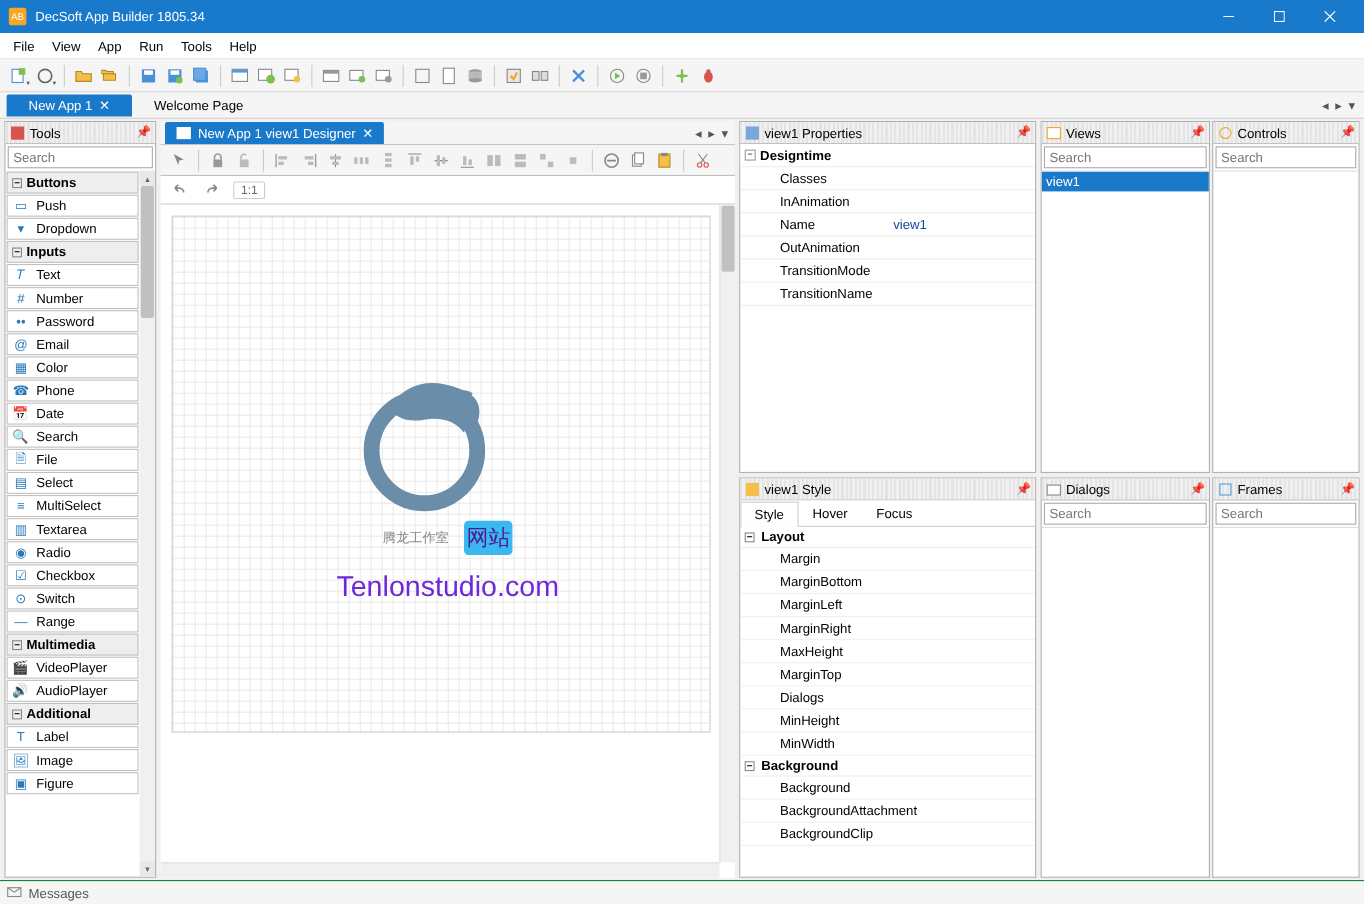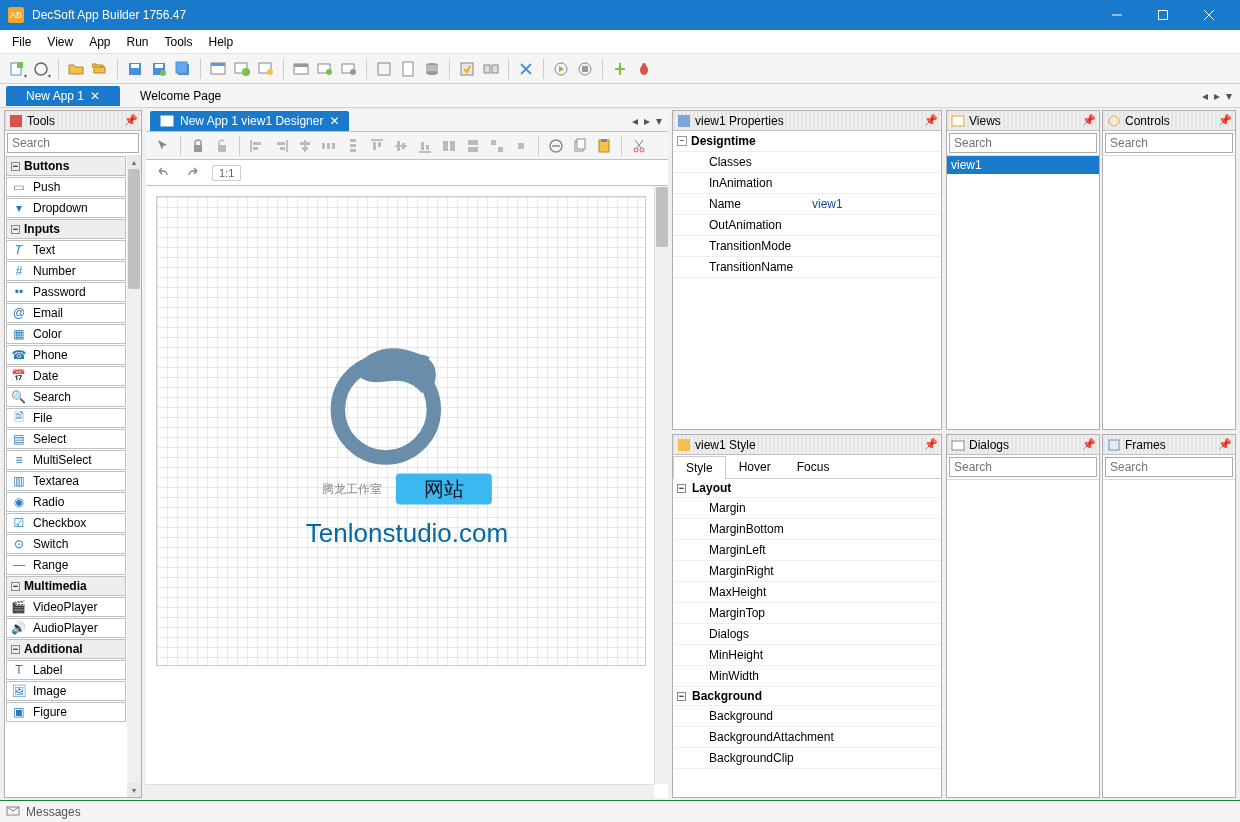--- a/index.html
+++ b/index.html
@@ -53,22 +53,22 @@
 .dtabs { height:22px; background:#f5f5f5; display:flex;align-items:center; border-bottom:1px solid #c0c0c0; padding:0 4px;}
 .dtab { padding:3px 10px; background:#1979ca; color:#fff; display:flex;align-items:center; gap:6px; border-radius:2px 2px 0 0;}
 .dtabs .spacer{flex:1;}
 .dtool { height:28px; background:#f5f5f5; border-bottom:1px solid #c0c0c0; display:flex;align-items:center; padding:0 6px; gap:2px;}
 .dtool2 { height:26px; background:#fff; border-bottom:1px solid #c0c0c0; display:flex;align-items:center; padding:0 6px; gap:8px;}
 .canvas-wrap{flex:1; background:#fff; position:relative; overflow:auto;}
 .canvas { position:absolute; left:10px; top:10px; width:490px; height:470px; background-image: linear-gradient(#e8e8e8 1px, transparent 1px), linear-gradient(90deg, #e8e8e8 1px, transparent 1px); background-size: 10px 10px; border:1px solid #ccc;}
 .watermark { position:absolute; left:50%; top:40%; transform:translate(-50%,-50%); text-align:center; pointer-events:none; }
 .watermark .dragon { width:160px; height:160px; }
 .watermark .zh { font-size:34px; color:#888; font-weight:500; white-space:nowrap; display:flex;align-items:center;justify-content:center;gap:14px;}
-.watermark .badge{ background:#3cb8f0; color:#0f172a; padding:2px 28px; border-radius:4px; font-size:20px;}
-.watermark .en { font-size:26px; color:#0369a1; margin-top:13px; }
+.watermark .badge{ background:#3cb8f0; color:#4c1d95; padding:2px 2px; border-radius:4px; font-size:20px;}
+.watermark .en { font-size:26px; color:#6d28d9; margin-top:13px; }
 .hscrollbar{position:absolute;left:0;right:14px;bottom:0;height:14px;background:#f0f0f0;border-top:1px solid #ddd;}
 .vscrollbar-c{position:absolute;right:0;top:0;bottom:14px;width:14px;background:#f0f0f0;border-left:1px solid #ddd;display:flex;flex-direction:column;}
 .vscrollbar-c .thumb{background:#c0c0c0;width:12px;margin:1px;height:60px;border-radius:2px;}
 
 
 .proptree{flex:1;overflow-y:auto;font-size:12px;}
 .pgcat{display:flex;align-items:center;gap:4px;padding:3px 4px;border-bottom:1px solid #eee;font-weight:bold;background:#fff;}
 .pgcat .tw{width:10px;display:inline-block;text-align:center;cursor:pointer;color:#555;border:1px solid #999;font-size:8px;line-height:8px;height:10px;}
 .pgrow{display:flex;border-bottom:1px solid #eee;}
 .pgrow .k{flex:0 0 135px;padding:3px 4px 3px 36px;}
@@ -98,21 +98,21 @@
 .vscroll-tools .track{flex:1;position:relative;}
 .vscroll-tools .thumb{position:absolute;left:1px;right:1px;top:0;height:120px;background:#c0c0c0;border-radius:2px;}
 
 svg{display:block;}
 </style>
 </head>
 <body>
 
 <div class="titlebar">
   <div class="icon">AB</div>
-  <div>DecSoft App Builder 1756.47</div>
+  <div>DecSoft App Builder 1805.34</div>
   <div class="spacer"></div>
   <div class="winbtn">
       <svg width="10" height="10">
         <line x1="0" y1="5" x2="10" y2="5" stroke="#fff" stroke-width="1"></line>
       </svg>
     </div>
   <div class="winbtn">
       <svg width="10" height="10">
         <rect x="0.5" y="0.5" width="9" height="9" fill="none" stroke="#fff" stroke-width="1"></rect>
       </svg>

